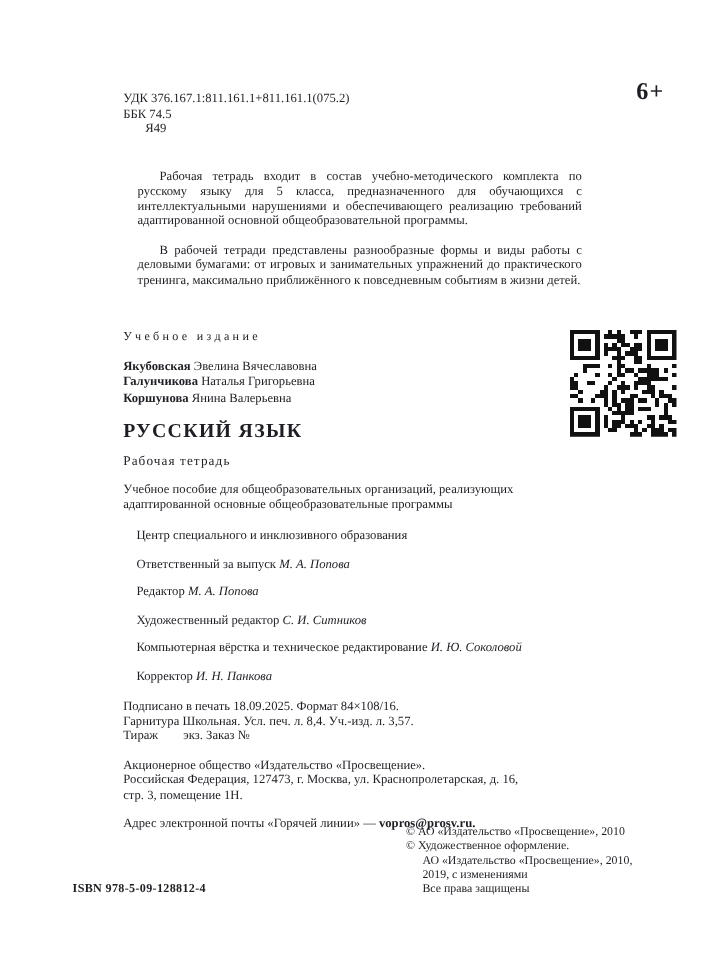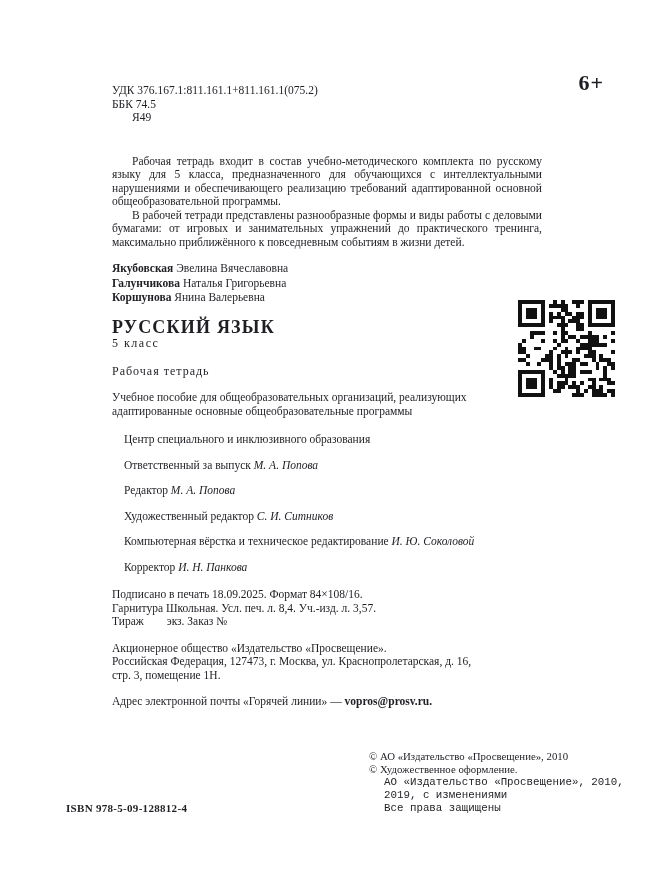--- a/index.html
+++ b/index.html
@@ -26,21 +26,21 @@
   .author-sign{padding-left:20px;}
   .age-badge{
     position:absolute;
     top:76px;right:46px;
     font-size:22px;
     font-weight:bold;
     letter-spacing:1px;
   }
   
   .annotation{margin-top:30px;text-align:justify;}
-  .annotation p{margin:0;text-indent:20px;}
+  .annotation p{margin:13px;text-indent:20px;}
   
   .edition-label{
     margin-top:38px;
     letter-spacing:3px;
     font-size:11px;
   }
   .authors{margin-top:13px;}
   .author-line{margin:0 0 1px 0;}
   .author-line b{font-weight:bold;}
   .book-title{
@@ -94,52 +94,52 @@
     font-weight:bold;
     font-size:11px;
     letter-spacing:0.3px;
   }
   .copyright{
     font-size:10.8px;
     line-height:13px;
     width:225px;
   }
   .copyright .c-line{white-space:nowrap;}
-  .copyright .indent{padding-left:15px;font-family:Liberation Mono, monospace;}
+  .copyright .indent{padding-left:15px;}
 </style>
 </head>
 <body>
 
 <div class="page">
 
   <div class="udc-block">
     <div class="udc-line">УДК 376.167.1:811.161.1+811.161.1(075.2)</div>
     <div class="udc-line">ББК 74.5</div>
     <div class="udc-line author-sign">Я49</div>
   </div>
 
   <div class="age-badge">6+</div>
 
   <div class="content">
     <div class="annotation">
       <p>Рабочая тетрадь входит в состав учебно-методического комплекта по русскому языку для 5 класса, предназначенного для обучающихся с интеллектуальными нарушениями и обеспечивающего реализацию требований адаптированной основной общеобразовательной программы.</p>
       <p>В рабочей тетради представлены разнообразные формы и виды работы с деловыми бумагами: от игровых и занимательных упражнений до практического тренинга, максимально приближённого к повседневным событиям в жизни детей.</p>
     </div>
 
+    <div class="edition-label">Учебное издание</div>
 
     <div class="authors">
       <div class="author-line"><b>Якубовская</b><span> Эвелина Вячеславовна</span></div>
       <div class="author-line"><b>Галунчикова</b><span> Наталья Григорьевна</span></div>
       <div class="author-line"><b>Коршунова</b><span> Янина Валерьевна</span></div>
     </div>
 
     <div class="book-title">РУССКИЙ ЯЗЫК</div>
-    <div class="book-grade">5 класс</div>
     <div class="book-subtitle">Рабочая тетрадь</div>
-    <div class="book-desc">Учебное пособие для общеобразовательных организаций, реализующих адаптированные основные общеобразовательные программы</div>
+    <div class="book-desc">Учебное пособие для общеобразовательных организаций, реализующих адаптированной основные общеобразовательные программы</div>
 
     <div class="staff">
       <div>Центр специального и инклюзивного образования</div>
       <div><span>Ответственный за выпуск </span><i>М. А. Попова</i></div>
       <div><span>Редактор </span><i>М. А. Попова</i></div>
       <div><span>Художественный редактор </span><i>С. И. Ситников</i></div>
       <div><span>Компьютерная вёрстка и техническое редактирование </span><i>И. Ю. Соколовой</i></div>
       <div><span>Корректор </span><i>И. Н. Панкова</i></div>
     </div>
 

